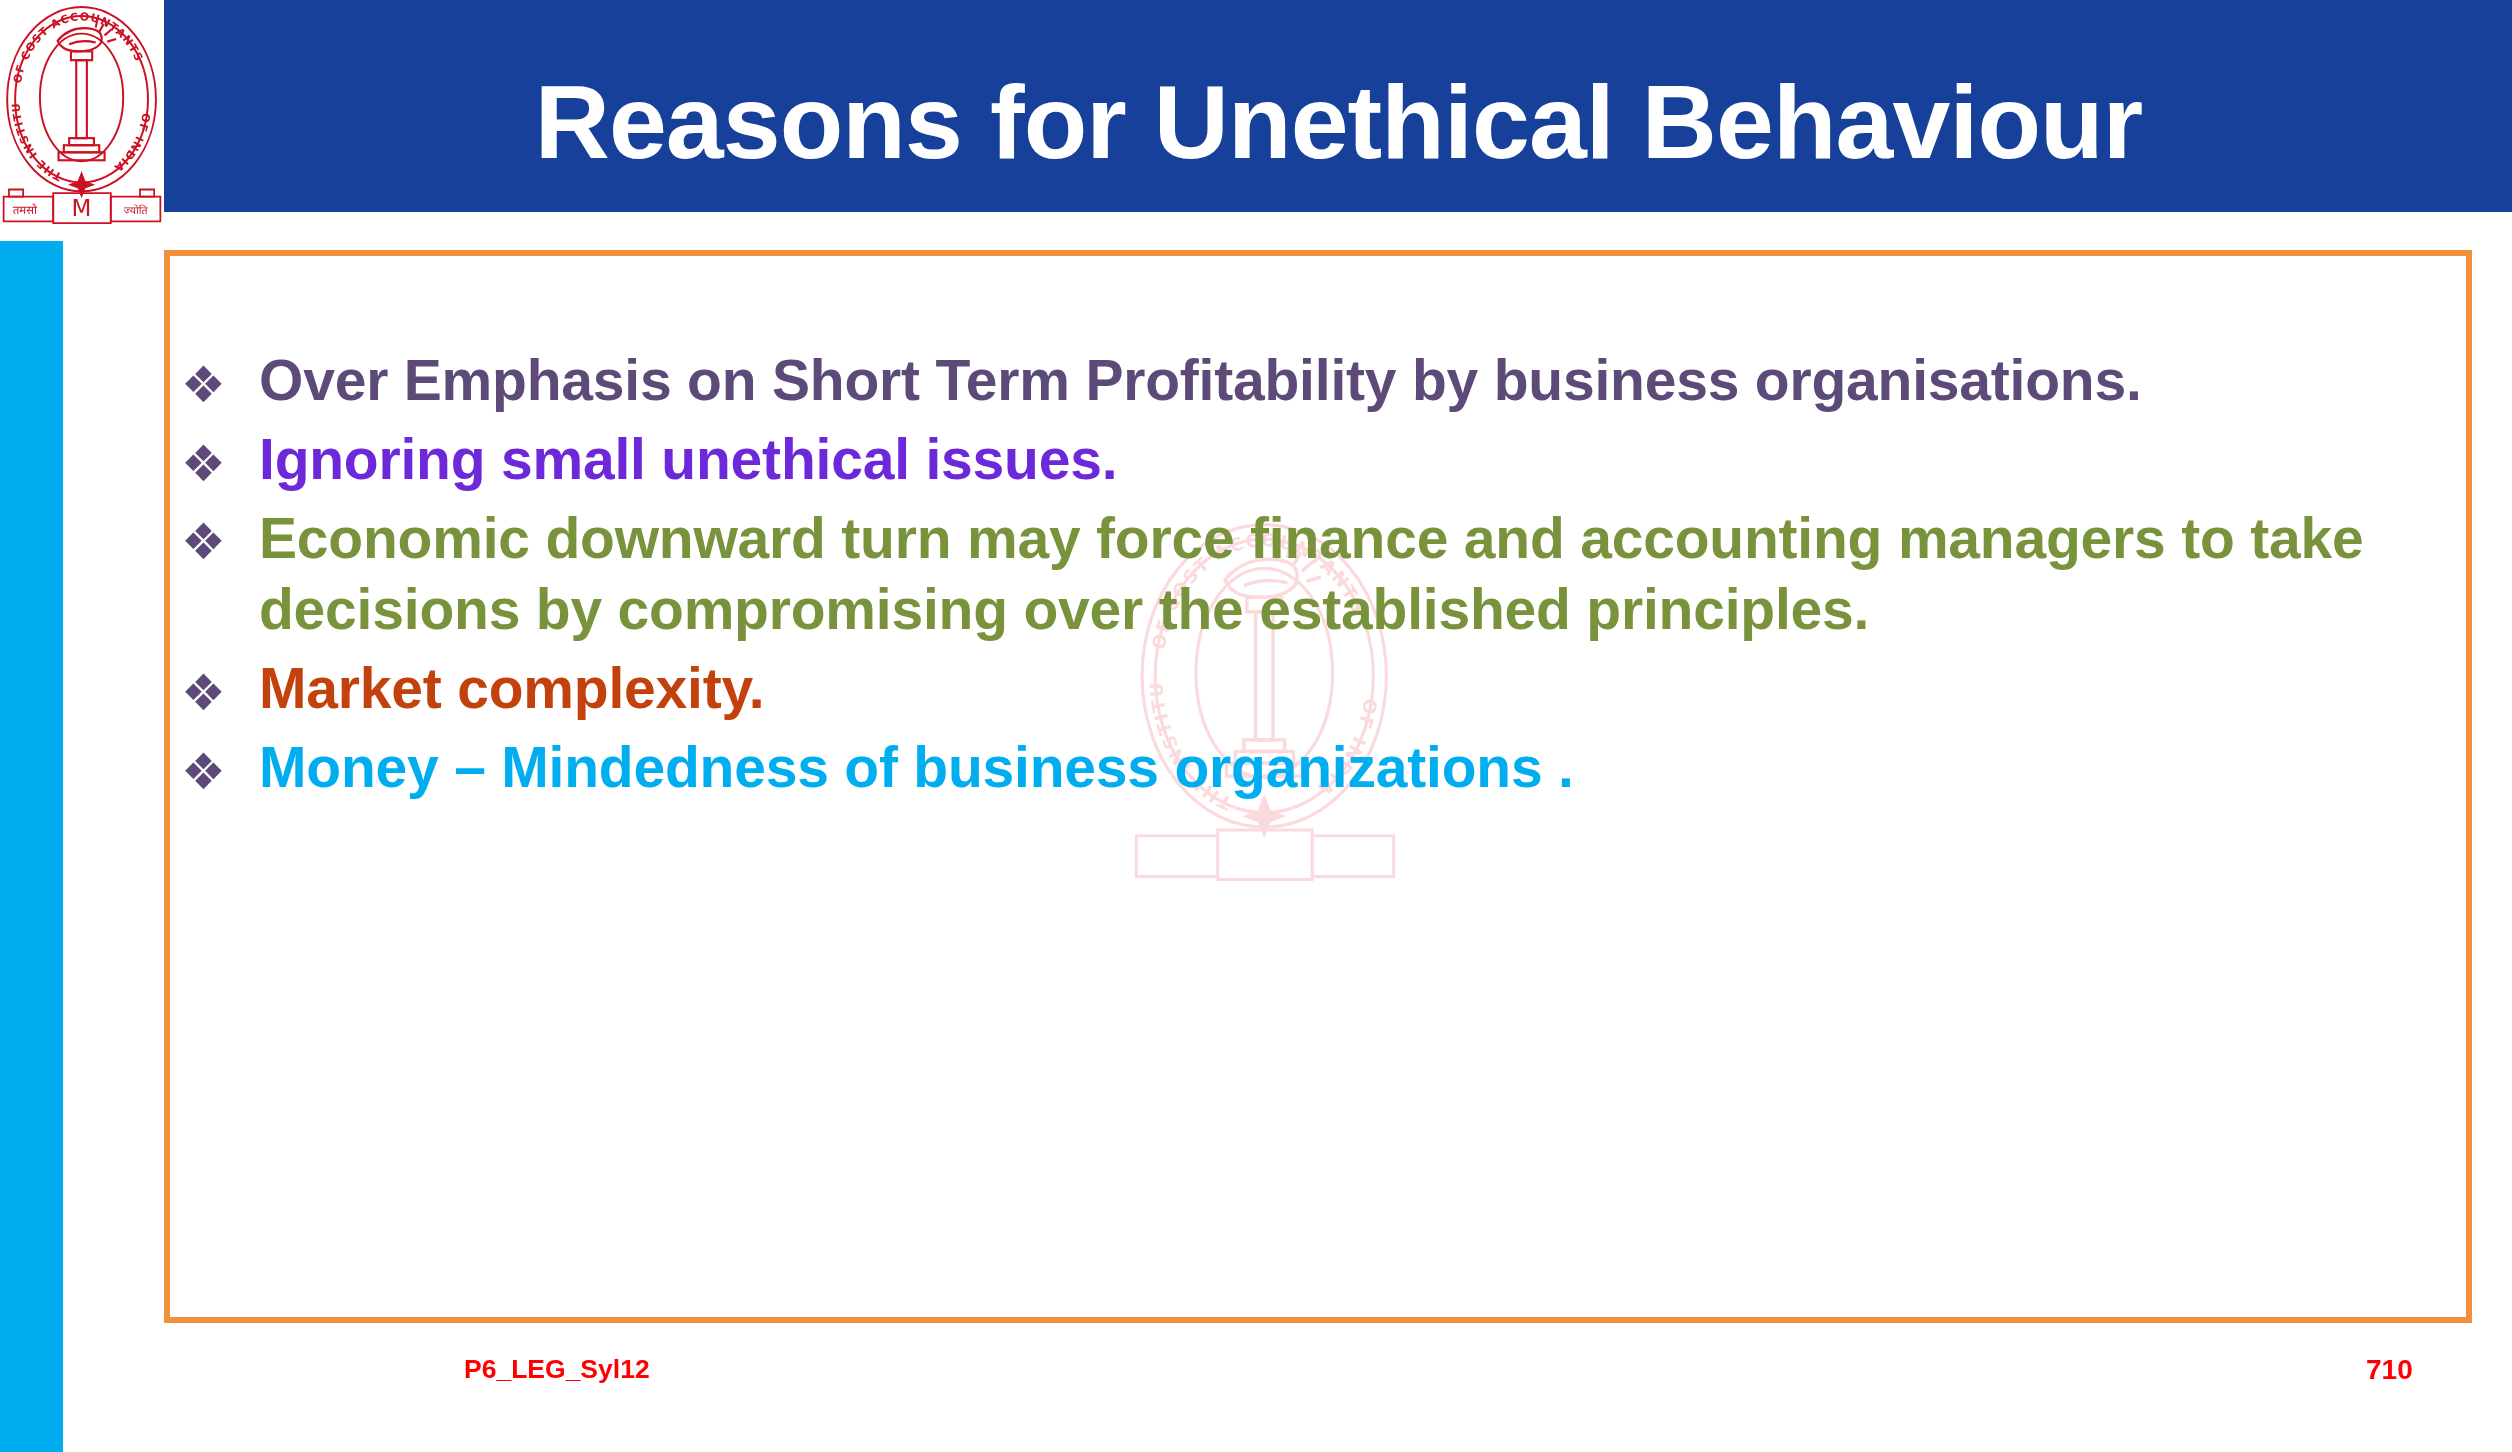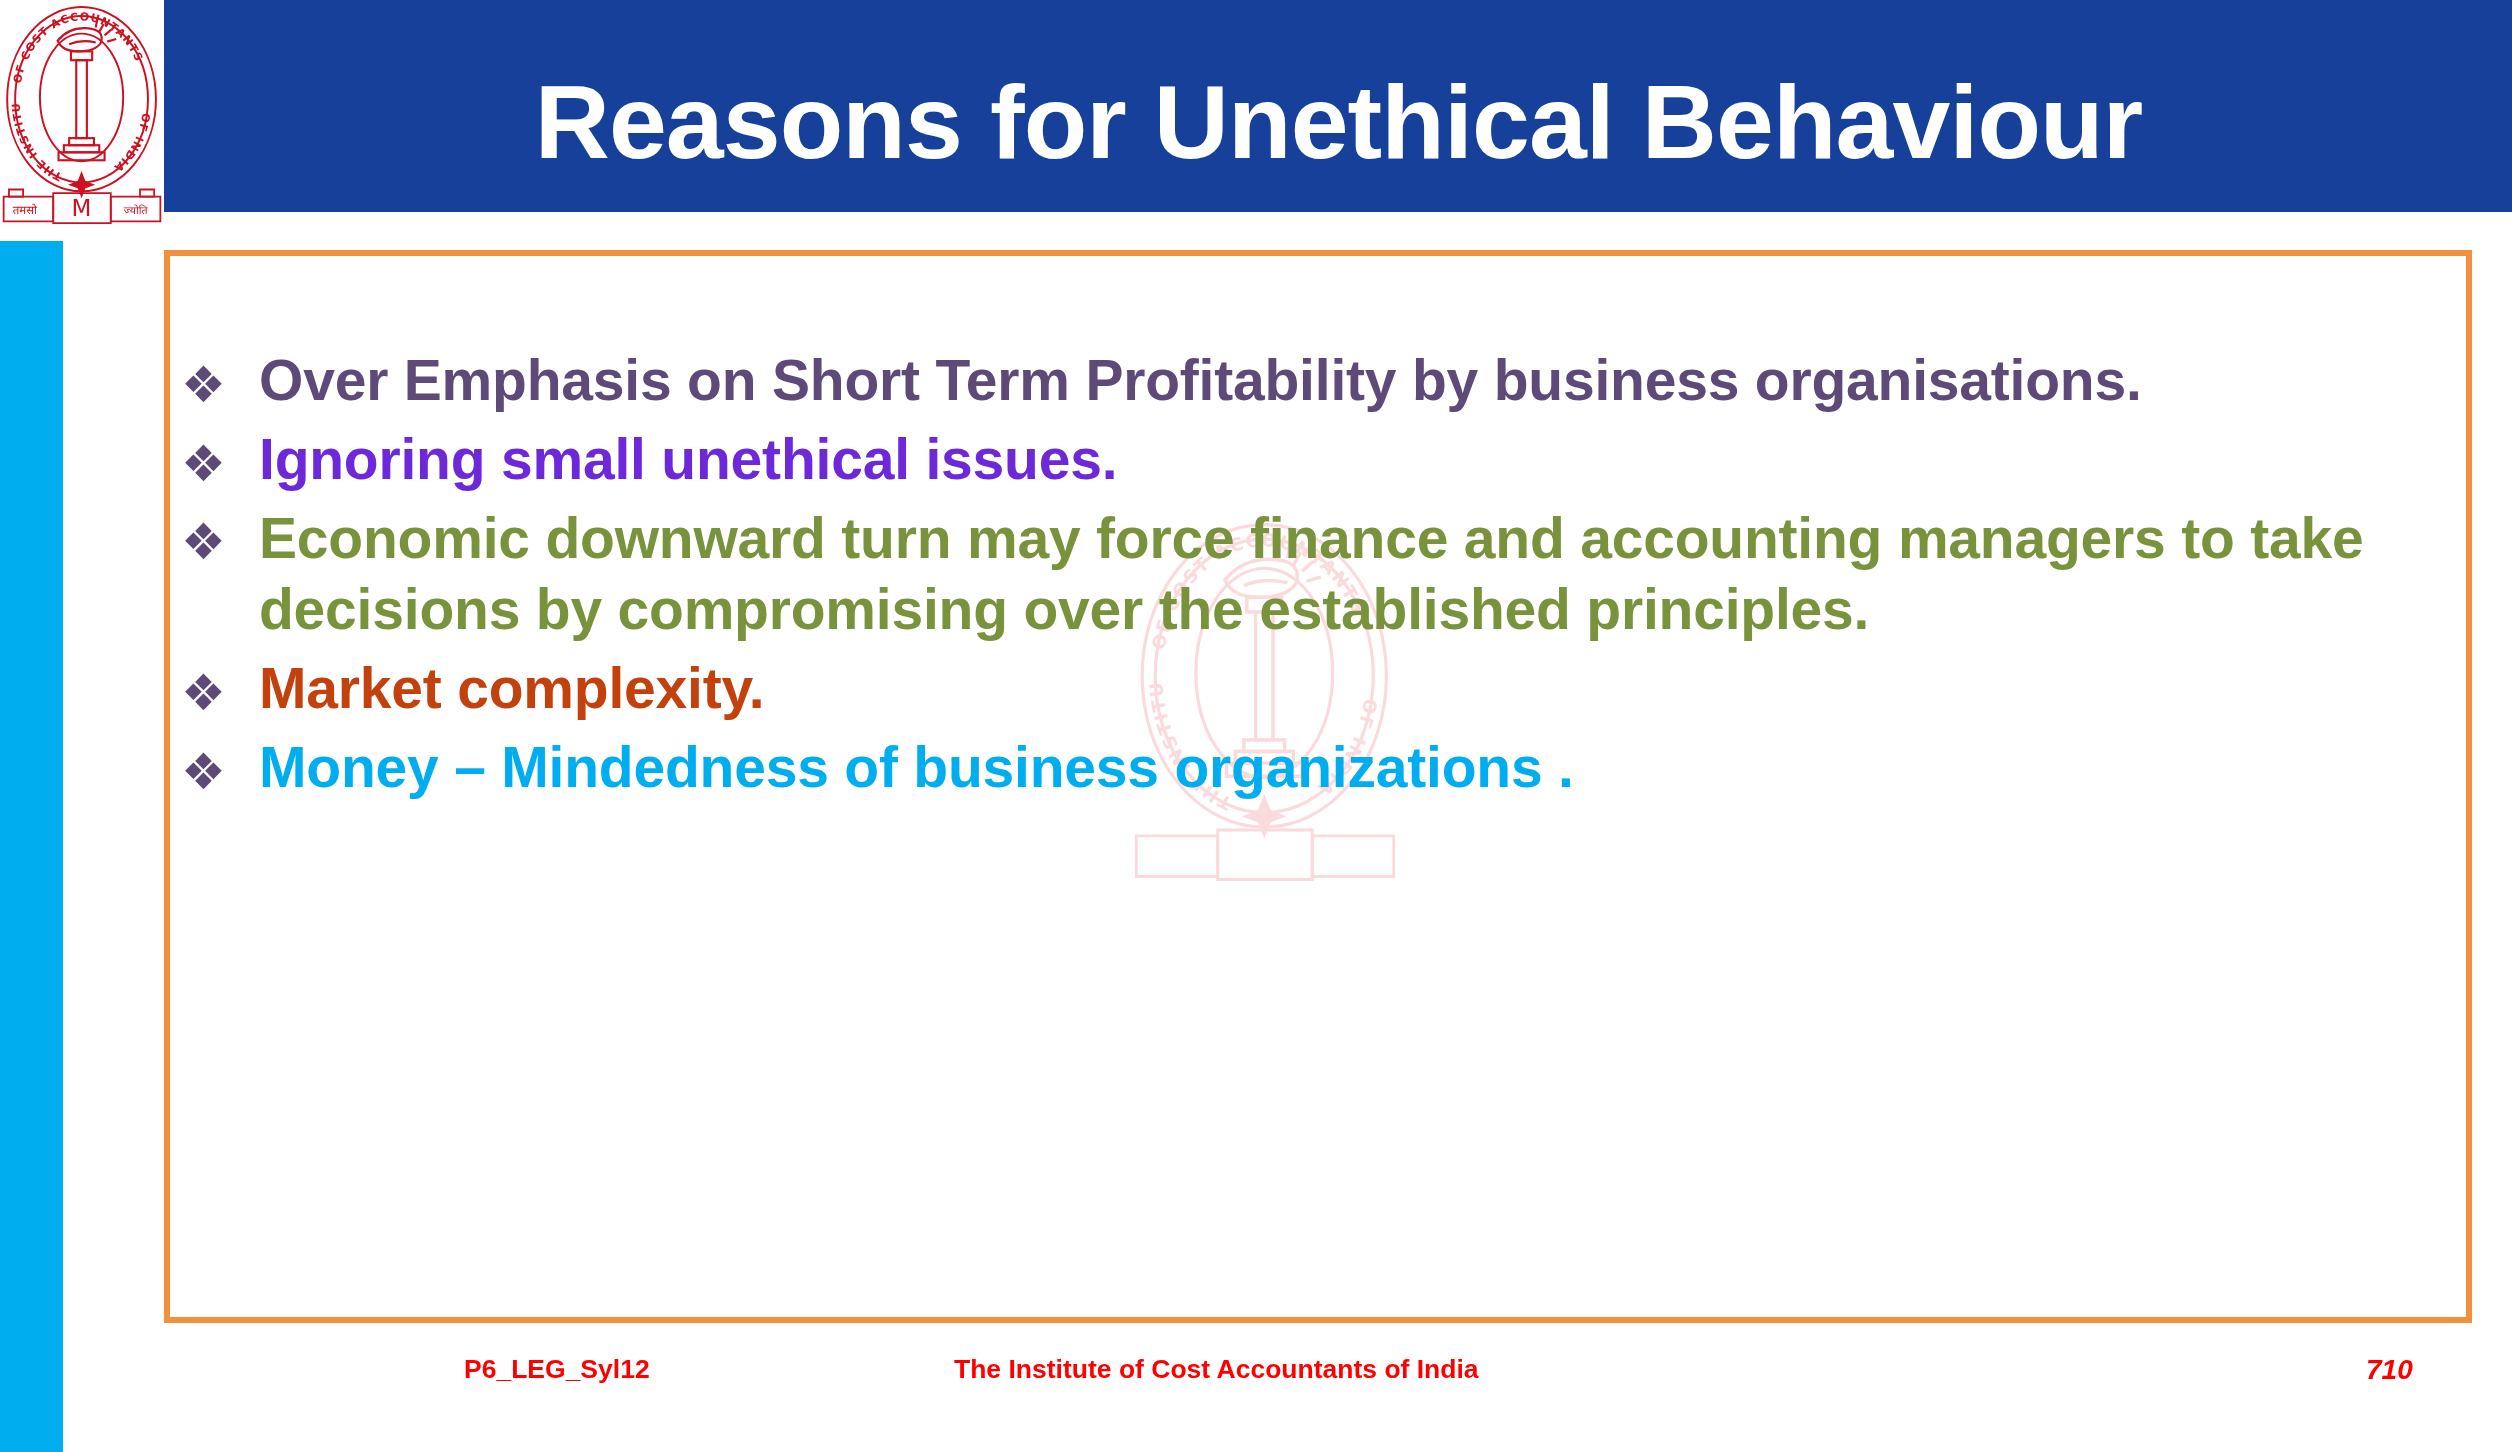--- a/index.html
+++ b/index.html
@@ -148,21 +148,20 @@
     white-space: nowrap;
   }
   .footer-page {
     position: absolute;
     left: 2325px;
     top: 0;
     color: #FF0000;
     font-size: 28px;
     font-weight: bold;
     white-space: nowrap;
-    font-style: italic;
   }
 </style>
 </head>
 <body>
 
 <div class="header-band"></div>
 <div class="header-title">Reasons for Unethical Behaviour</div>
 
 <div class="logo-wrap">
   <svg width="164" height="232" viewBox="0 0 185 262" xmlns="http://www.w3.org/2000/svg">
@@ -277,16 +276,15 @@
 
   <div class="bullet-row">
     <span class="bullet-marker">❖</span>
     <span class="bullet-text c-cyan">Money – Mindedness of business organizations .</span>
   </div>
 
 </div>
 
 <div class="footer">
   <span class="footer-code">P6_LEG_Syl12</span>
-  <span class="footer-center">The Institute of Cost Accountants of India</span>
   <span class="footer-page">710</span>
 </div>
 
 
 </body></html>

